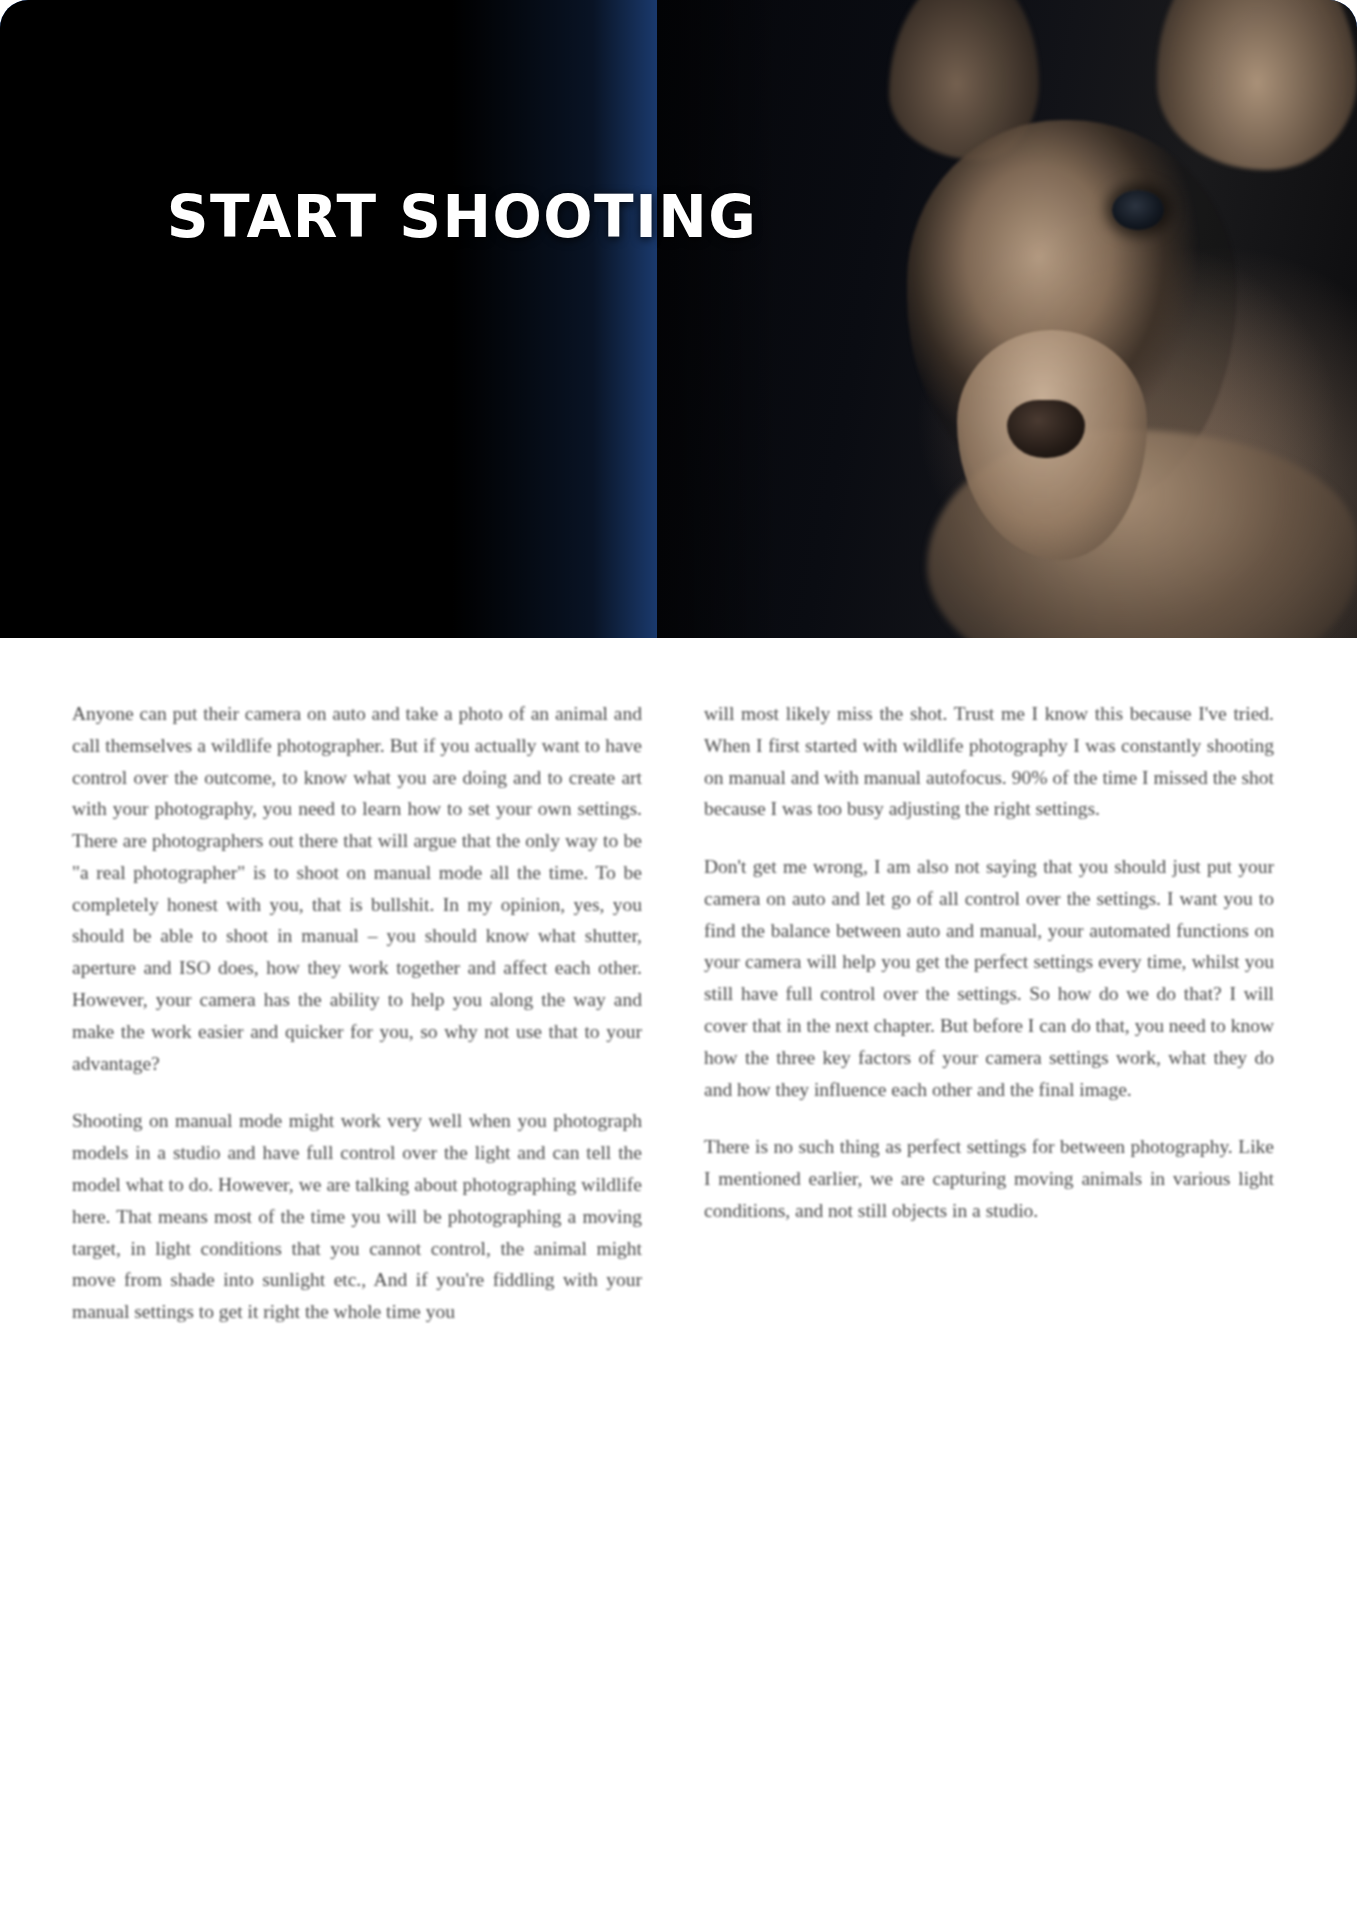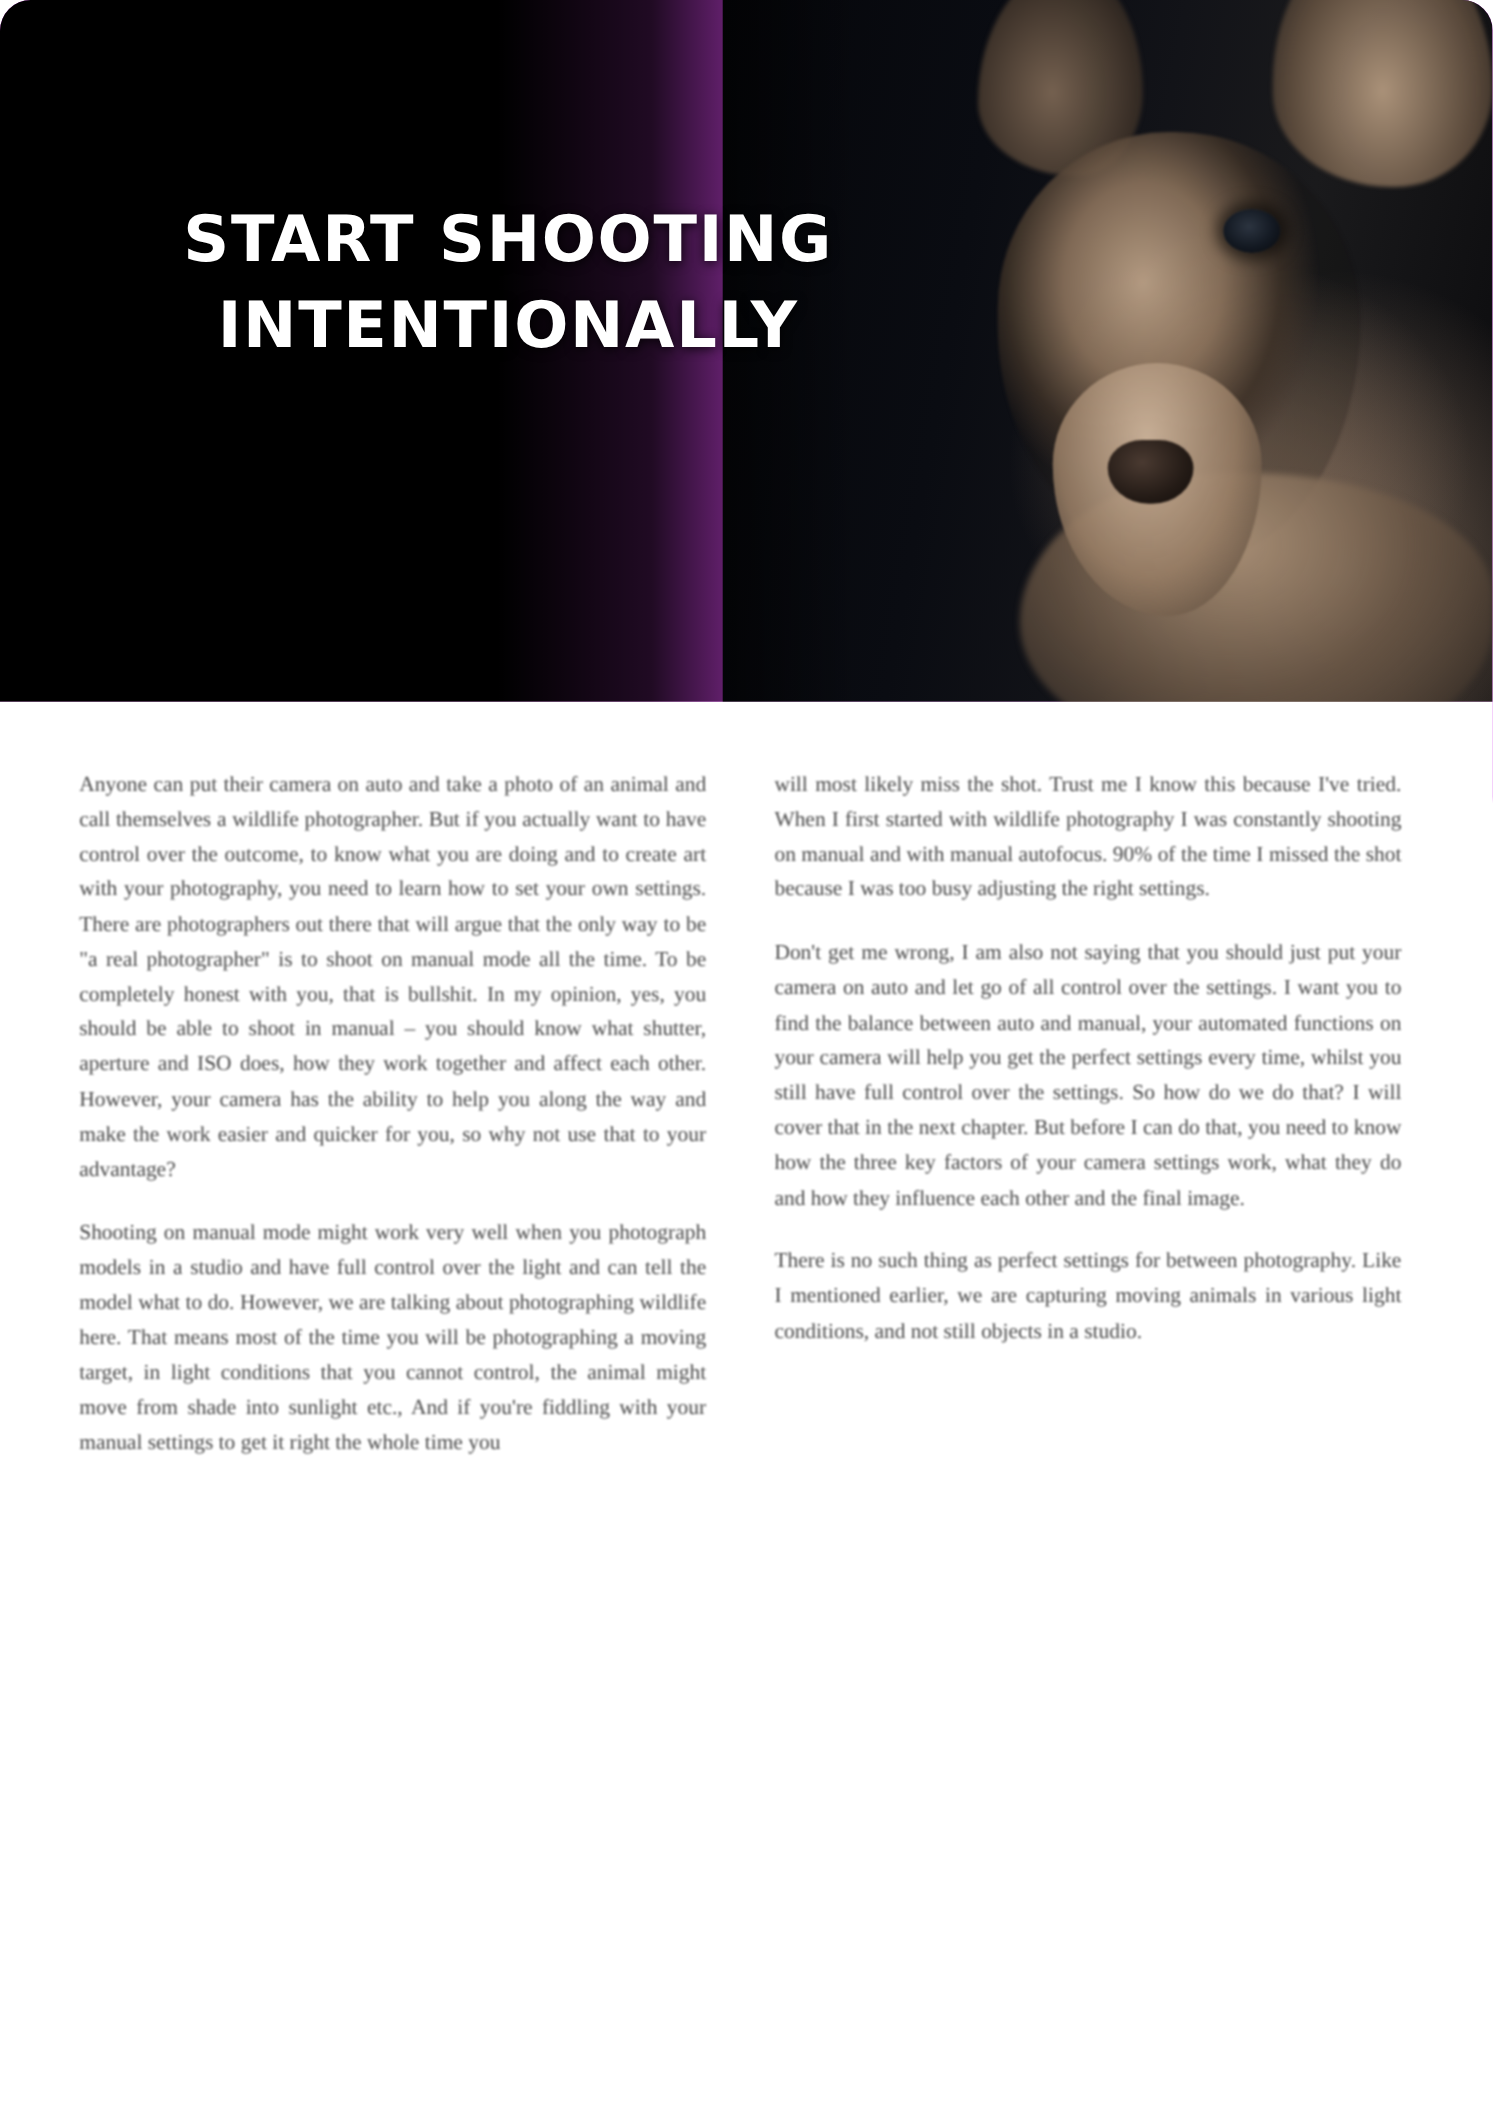--- a/index.html
+++ b/index.html
@@ -19,21 +19,21 @@
     width: 1357px;
     height: 1920px;
     background: #ffffff;
   }
 
   
   .hero {
     position: relative;
     width: 1357px;
     height: 752px;
-    background: #d946ef;
+    background: #3b82f6;
     overflow: hidden;
     border-radius: 28px;
   }
 
   
   .hero-photo {
     position: absolute;
     top: 0;
     right: 0;
     width: 700px;
@@ -189,21 +189,20 @@
       <div class="animal-ear-right"></div>
       <div class="animal-head"></div>
       <div class="animal-body"></div>
       <div class="animal-snout"></div>
       <div class="animal-nose"></div>
       <div class="animal-eye"></div>
     </div>
     <div class="hero-fade-left"></div>
     <h1 class="hero-title">
       <span>START SHOOTING</span>
-      <span class="line2">INTENTIONALLY</span>
     </h1>
   </div>
 
   <div class="content">
     <div class="columns">
 
       <div class="col">
         <p>Anyone can put their camera on auto and take a photo of an animal and call themselves a wildlife photographer. But if you actually want to have control over the outcome, to know what you are doing and to create art with your photography, you need to learn how to set your own settings. There are photographers out there that will argue that the only way to be "a real photographer" is to shoot on manual mode all the time. To be completely honest with you, that is bullshit. In my opinion, yes, you should be able to shoot in manual – you should know what shutter, aperture and ISO does, how they work together and affect each other. However, your camera has the ability to help you along the way and make the work easier and quicker for you, so why not use that to your advantage?</p>
         <p>Shooting on manual mode might work very well when you photograph models in a studio and have full control over the light and can tell the model what to do. However, we are talking about photographing wildlife here. That means most of the time you will be photographing a moving target, in light conditions that you cannot control, the animal might move from shade into sunlight etc., And if you're fiddling with your manual settings to get it right the whole time you</p>
       </div>

